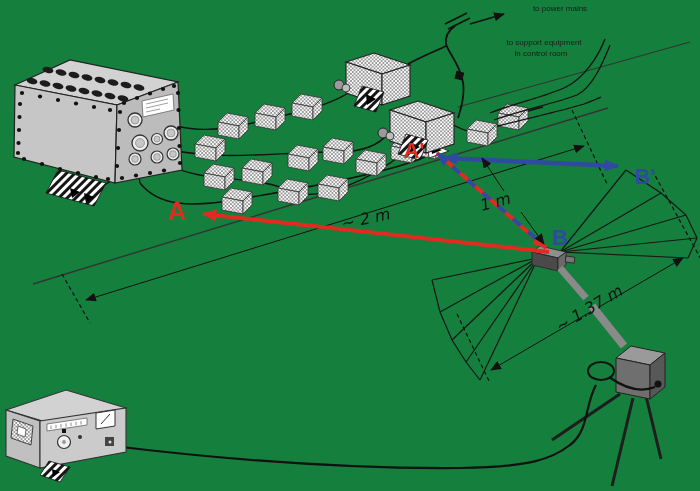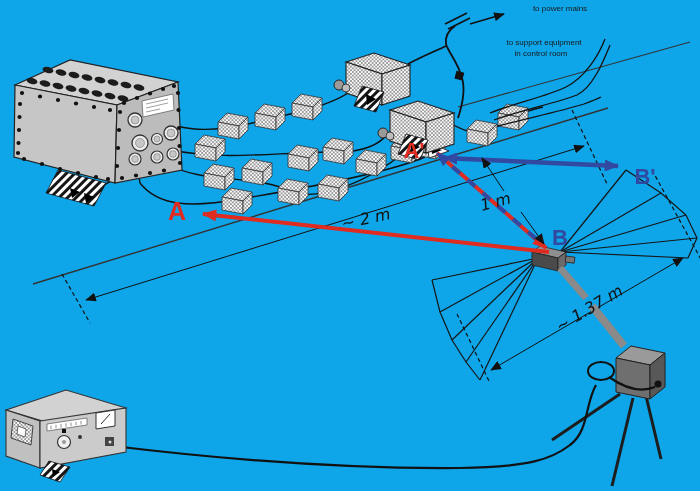--- a/index.html
+++ b/index.html
@@ -1,16 +1,16 @@
 <!DOCTYPE html>
 <html><head>
 <meta charset="utf-8">
 <style>
   html,body{margin:0;padding:0;background:#fff;}
-  .stage{position:relative;width:700px;height:491px;background:#0ea5e9;overflow:hidden;}
+  .stage{position:relative;width:700px;height:491px;background:#15803d;overflow:hidden;}
   svg{display:block;}
   text{font-family:"Liberation Sans", sans-serif;}
   .callout{font-size:8px;fill:#1a1a1a;}
   .pointlabel{font-weight:bold;}
   .dimlabel{font-size:16px;font-style:italic;fill:#111;font-family:"DejaVu Sans", sans-serif;}
 </style>
 </head>
 <body>
 
 <div class="stage">

